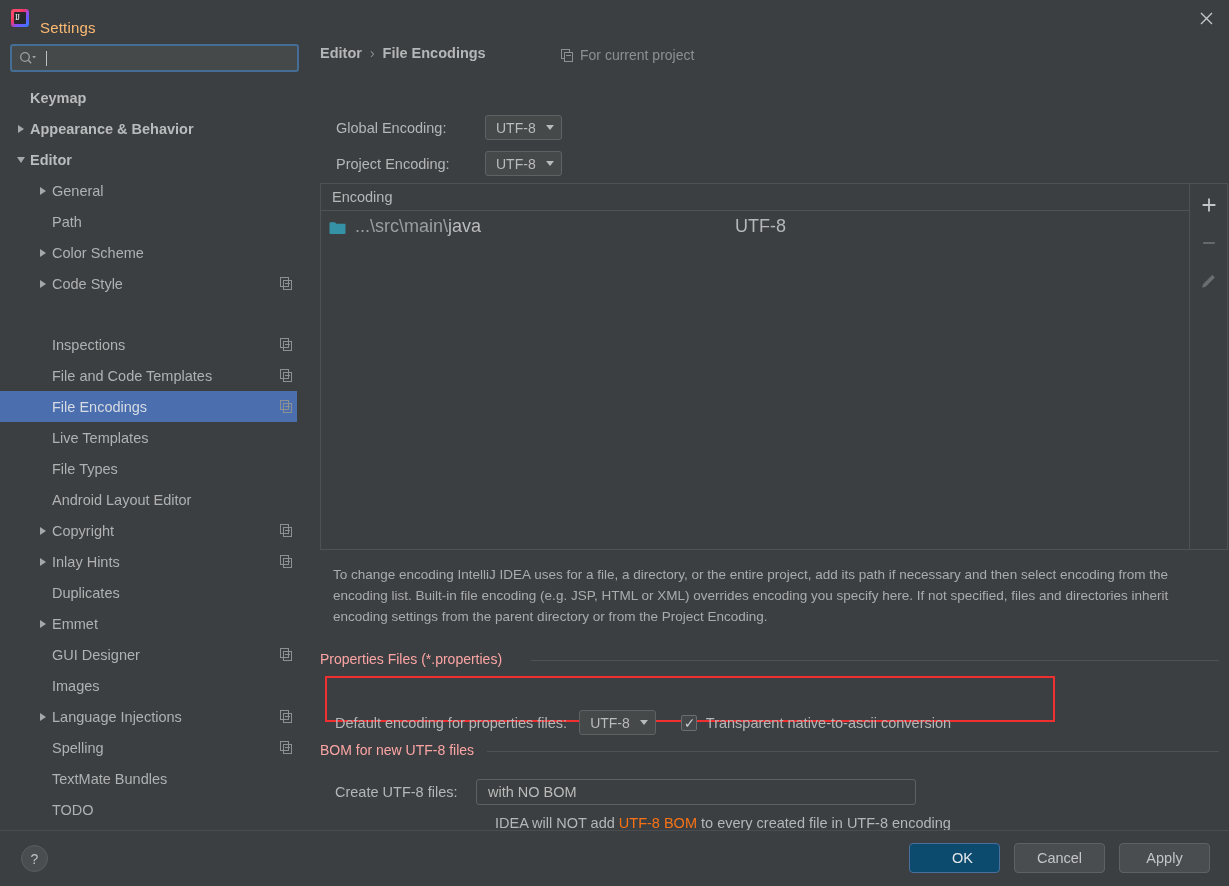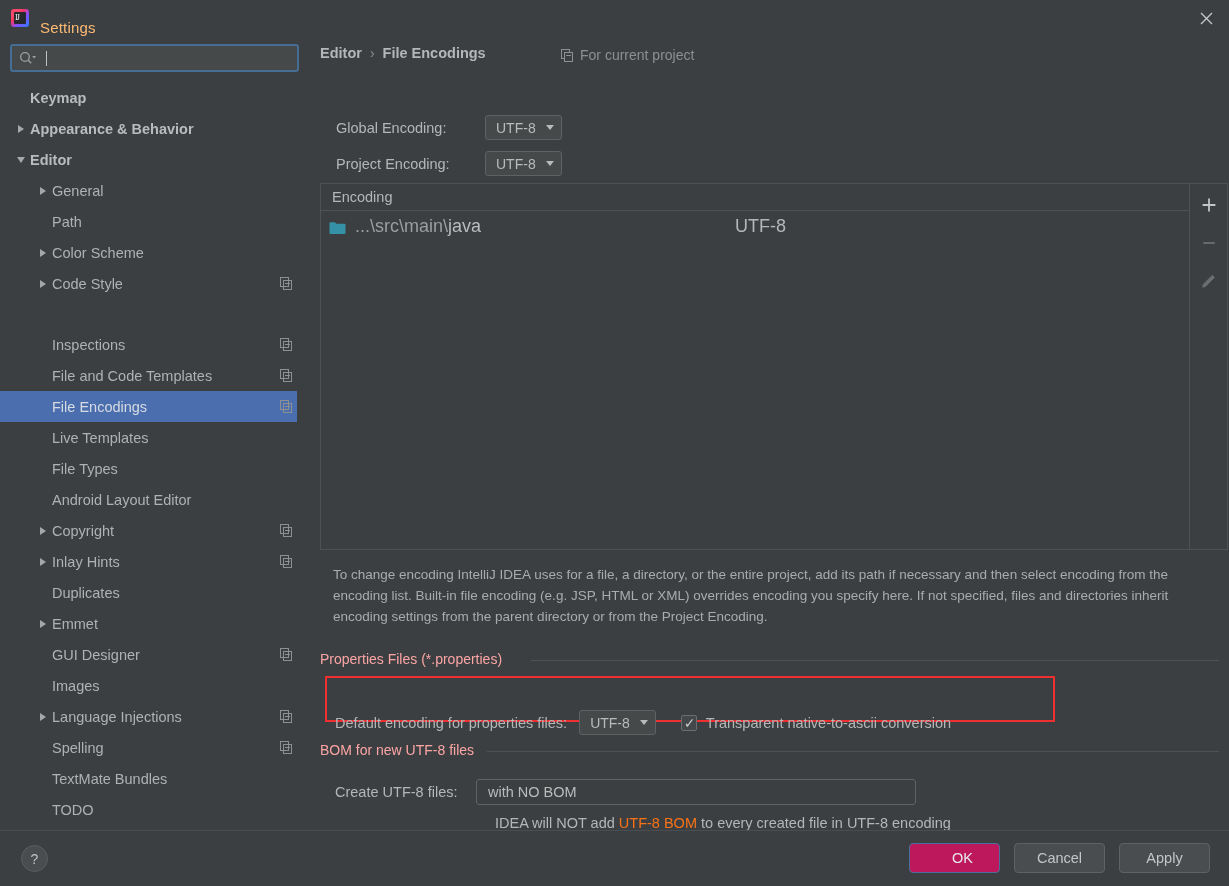--- a/index.html
+++ b/index.html
@@ -254,21 +254,21 @@
     display: flex; align-items: center; justify-content: center;
     color: #c0c2c4; font-size: 14px; cursor: default;
   }
   .btn {
     position: absolute; top: 12px; height: 30px; width: 91px;
     border-radius: 4px; border: 1px solid #5e6264; background: #4a4d4f;
     color: #c3c5c7; font-size: 14.5px;
     display: flex; align-items: center; justify-content: center;
     font-family: "Liberation Sans", sans-serif; cursor: default;
   }
-  .btn.primary { background: #be185d; border-color: #4a6f9c; color: #e6e9ec; padding-left: 16px; }
+  .btn.primary { background: #0c4a6e; border-color: #4a6f9c; color: #e6e9ec; padding-left: 16px; }
   .btn-ok { left: 909px; }
   .btn-cancel { left: 1014px; }
   .btn-apply { left: 1119px; }
 
   .watermark {
     position: absolute; left: 930px; top: 856px; width: 299px;
     font-size: 13px; color: #c9cbcd; white-space: nowrap;
     pointer-events: none; opacity: .92;
     font-family: "Liberation Sans", sans-serif;
   }

